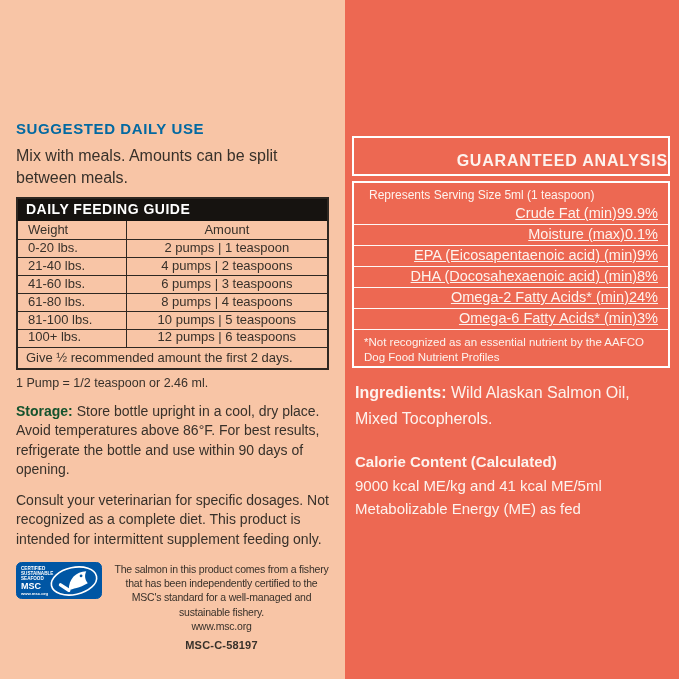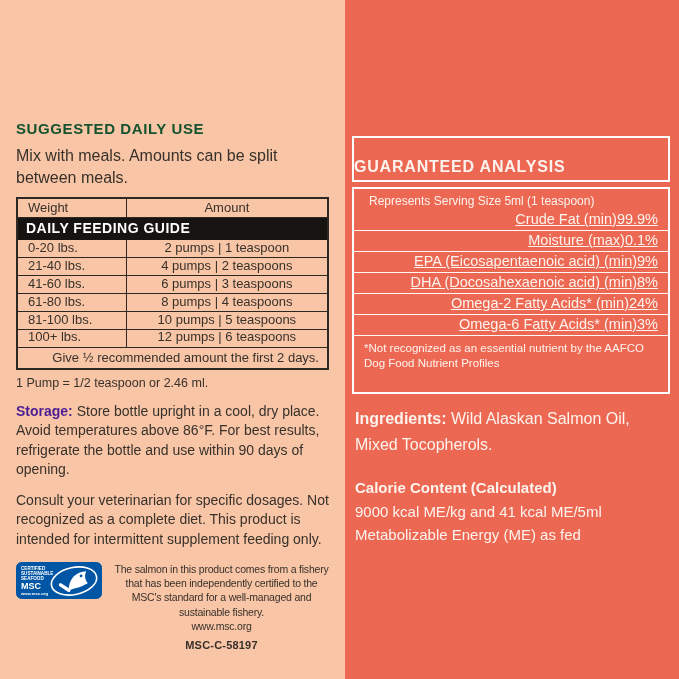--- a/index.html
+++ b/index.html
@@ -13,21 +13,21 @@
 
   
   .panel-left {
     width: 345px; height: 679px;
     background: #F8C5A6;
     color: #38312A;
     padding: 121px 15px 0 16px;
   }
   .sdu-title {
     margin: 0; font-size: 15px; font-weight: bold;
-    letter-spacing: 0.6px; line-height: 1.1; color: #14532d;
+    letter-spacing: 0.6px; line-height: 1.1; color: #0369a1;
   }
   .intro {
     margin: 7px 0 0; font-size: 16px; line-height: 1.4; width: 315px;
   }
   table.feeding {
     margin-top: 8px; width: 313px;
     border-collapse: collapse;
     border: 2px solid #2E2822;
     font-size: 13px; color: #38312A;
   }
@@ -35,78 +35,78 @@
   .feeding .table-title {
     background: #161310; color: #FFFFFF;
     text-align: left; font-size: 14px; font-weight: bold;
     letter-spacing: 0.5px; padding: 2px 8px 3px;
     border: 1px solid #161310;
   }
   .feeding .col-weight { font-weight: normal; text-align: left; padding: 1px 0 2px 10px; }
   .feeding .col-amount { font-weight: normal; text-align: center; padding: 1px 0 2px; }
   .feeding td.weight { text-align: left; padding: 0.5px 0 1.5px 10px; line-height: 1.15; }
   .feeding td.amount { text-align: center; padding: 0.5px 0 1.5px; line-height: 1.15; }
-  .feeding td.guide-footnote { text-align: right; padding: 2px 8px 3px; }
+  .feeding td.guide-footnote { text-align: left; padding: 2px 8px 3px; }
   .pump-note { margin: 6px 0 0; font-size: 12.5px; }
   .storage, .consult { margin: 12px 0 0; font-size: 14px; line-height: 1.38; width: 315px; }
-  .storage b, .consult b { color: #4c1d95; }
+  .storage b, .consult b { color: #14532d; }
   .msc-row { display: flex; margin-top: 13px; align-items: flex-start; }
   .msc-logo { flex: 0 0 auto; }
   .msc-textcol { margin-left: 9px; font-size: 10.5px; letter-spacing: -0.2px; line-height: 1.35; width: 228px; text-align: center; }
   .msc-url { margin-top: 0px; }
   .msc-code { font-weight: bold; margin-top: 5px; font-size: 11px; letter-spacing: 0.2px; }
 
   
   .panel-right {
     width: 334px; height: 679px;
     background: #ED6852;
     color: #FFFFFF;
     padding: 136px 9px 0 7px;
   }
   .ga-header {
     border: 2px solid #FFFFFF;
-    text-align: left; font-weight: bold;
+    text-align: right; font-weight: bold;
     font-size: 16px; letter-spacing: 0.8px;
-    padding: 20px 0 4px; color: #FDF3EE;
+    padding: 14px 0 4px; color: #FDF3EE;
   }
   .ga-body { border: 2px solid #FFFFFF; margin-top: 5px; padding-top: 2px; }
   .ga-serving { font-size: 12px; padding: 3px 15px 2px; color: #FDF3EE; }
   .ga-row {
     display: flex; justify-content: flex-end;
     font-size: 14.5px; padding: 1px 10px 3px;
     border-bottom: 1.5px solid rgba(255,255,255,0.95);
     color: #FDF3EE;
     text-decoration: underline;
   }
   .ga-row .ga-value { font-weight: normal; }
-  .ga-footnote { font-size: 11.5px; line-height: 1.33; padding: 5px 10px 20px; color: #FDF3EE; }
+  .ga-footnote { font-size: 11.5px; line-height: 1.33; padding: 5px 10px 0; color: #FDF3EE; }
   .ingredients { margin: 12px 0 0 3px; font-size: 16px; line-height: 1.65; width: 312px; color: #FDF3EE; }
   .omega { margin: 8px 0 0 3px; font-size: 15px; line-height: 1.5; color: #FDF3EE; }
   .omega-note { font-size: 12px; margin-top: 2px; }
   .calories { margin: 18px 0 0 3px; font-size: 15px; line-height: 1.55; color: #FDF3EE; }
   .cal-title { font-weight: bold; }
 </style>
 </head>
 <body>
 
 <div class="canvas">
 
   <section class="panel-left">
     <h1 class="sdu-title">SUGGESTED DAILY USE</h1>
 
     <p class="intro">Mix with meals. Amounts can be split between meals.</p>
 
     <table class="feeding">
       <thead>
         <tr>
+          <th colspan="2" class="table-title">DAILY FEEDING GUIDE</th>
+        </tr>
+        <tr>
           <th class="col-weight">Weight</th>
           <th class="col-amount">Amount</th>
-        </tr>
-        <tr>
-          <th colspan="2" class="table-title">DAILY FEEDING GUIDE</th>
         </tr>
       </thead>
       <tbody>
         <tr>
           <td class="weight">0-20 lbs.</td>
           <td class="amount">2 pumps | 1 teaspoon</td>
         </tr>
         <tr>
           <td class="weight">21-40 lbs.</td>
           <td class="amount">4 pumps | 2 teaspoons</td>

